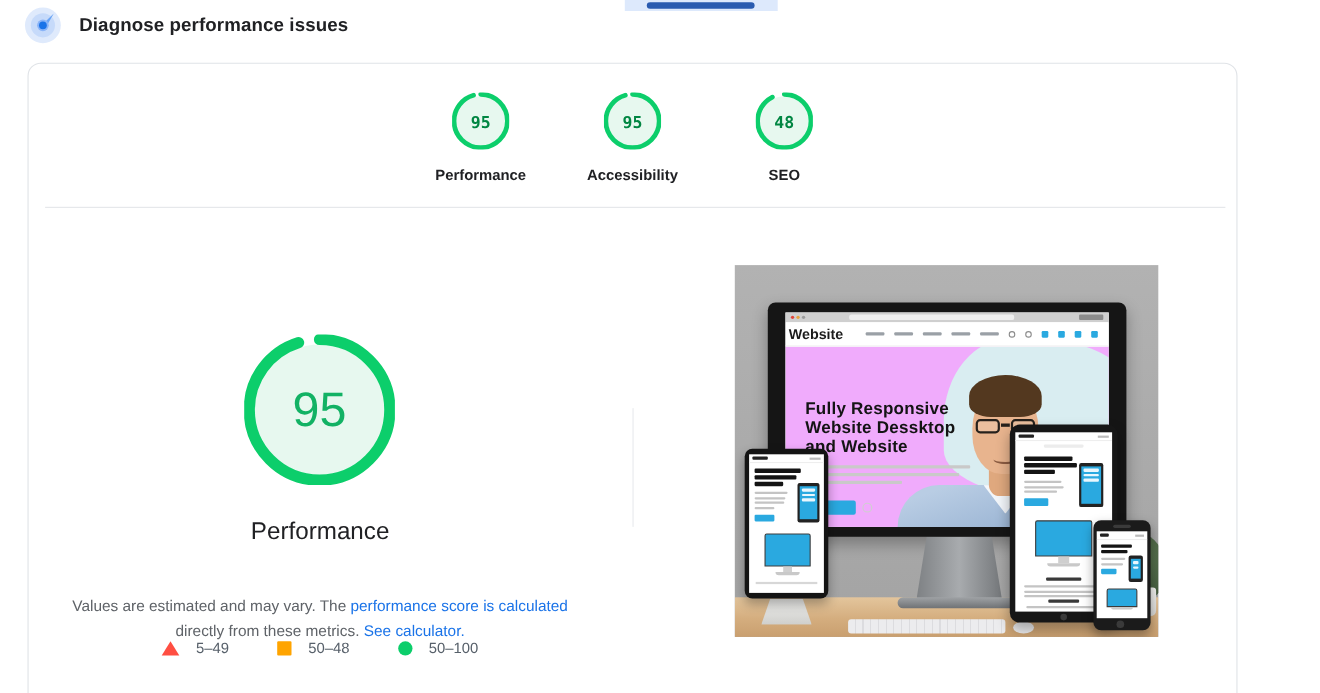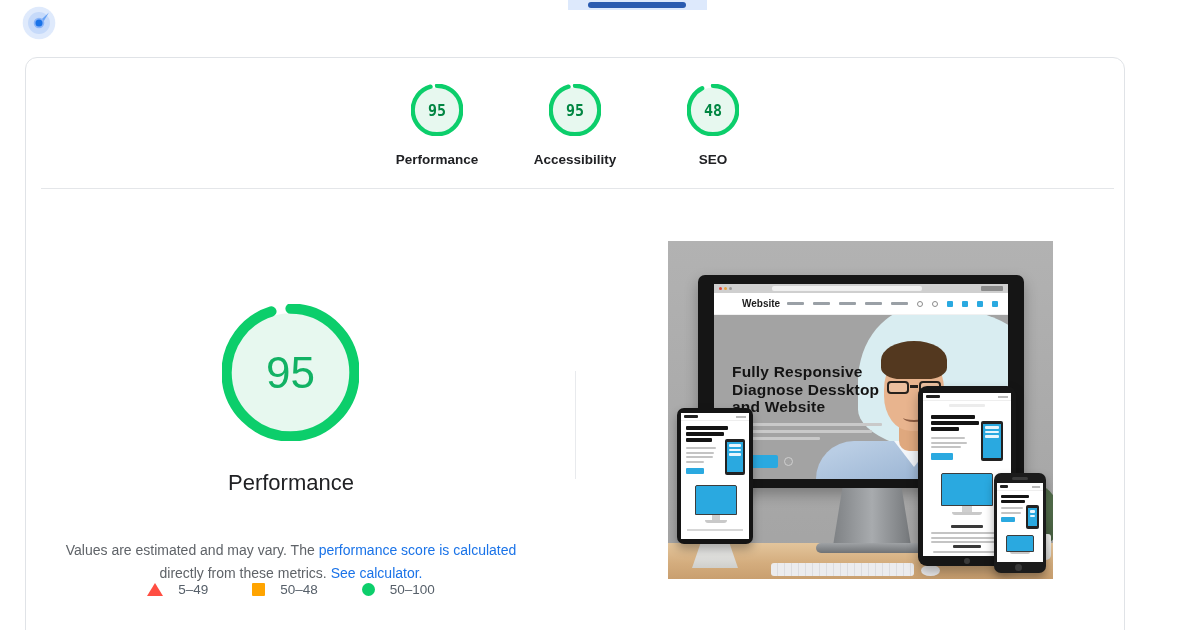--- a/index.html
+++ b/index.html
@@ -77,27 +77,27 @@
     background:#fff; overflow:hidden; }
   .chrome-bar { position:absolute; left:0; top:0; width:100%; height:9px; background:#cfcfcf;
     display:flex; align-items:center; }
   .chrome-dots { display:flex; gap:2px; margin-left:5px; }
   .chrome-dots i { width:3px; height:3px; border-radius:50%; display:block; }
   .addr { margin-left:40px; width:150px; height:5px; background:#efefef; border-radius:2px; }
   .winbtns { margin-left:auto; margin-right:5px; width:22px; height:5px; background:#8b8b8b; border-radius:1px; }
 
   .site-nav { position:absolute; left:0; top:9px; width:100%; height:22px; background:#fff;
     display:flex; align-items:center; border-bottom:1px solid #f1f1f1; z-index:3; }
-  .site-logo { margin-left:28px; font-size:10px; font-weight:700; color:#1c1c1c; }
+  .site-logo { margin-left:3px; font-size:13px; font-weight:700; color:#1c1c1c; }
   .nav-links { margin-left:auto; display:flex; align-items:center; gap:9px; margin-right:10px; }
   .nav-links .ln { width:17px; height:3px; background:#9aa0a6; border-radius:1px; }
   .nav-links .ic-search { width:6px; height:6px; border:1px solid #8b8b8b; border-radius:50%; }
   .nav-links .ic-blue { width:6px; height:6px; background:#2aa9e0; border-radius:1px; }
 
-  .hero { position:absolute; left:0; top:31px; right:0; bottom:0; background:#a3a3a3; overflow:hidden;text-decoration:underline; }
+  .hero { position:absolute; left:0; top:31px; right:0; bottom:0; background:#f0abfc; overflow:hidden;text-decoration:underline; }
   .blob { position:absolute; right:-30px; top:-8px; width:180px; height:150px; background:#d9edf1;
     border-radius:38% 62% 25% 75% / 55% 45% 65% 35%; }
   .headline { position:absolute; left:18px; top:48px; font-size:15.5px; line-height:17.5px;
     font-weight:800; color:#141414; letter-spacing:.2px; z-index:2; }
   .hero-par { position:absolute; left:18px; top:108px; z-index:2; }
   .hero-par i { display:block; height:3px; background:#c9c9c9; border-radius:1px; margin-bottom:4px; }
   .hero-cta { position:absolute; left:18px; top:140px; width:46px; height:13px; background:#2aa9e0;
     border-radius:2px; z-index:2; }
   .hero-cta-search { position:absolute; left:70px; top:142px; width:9px; height:9px;
     border:1.5px solid #cfcfcf; border-radius:50%; z-index:2; }
@@ -168,20 +168,21 @@
 <body>
 
 <div class="hdr">
   <svg class="psi-icon" viewBox="0 0 48 48">
     <circle cx="24" cy="24" r="23" fill="#dfeafc"></circle>
     <circle cx="24" cy="24" r="15.5" fill="#c6dafa"></circle>
     <path d="M38 9 L27 19.5 L22.5 27 L30 22.5 Z" fill="#69a4f5"></path>
     <circle cx="24" cy="24" r="7.5" fill="#8ab4f8"></circle>
     <circle cx="24" cy="24" r="5" fill="#1a73e8"></circle>
   </svg>
+  <div class="hdr-title">Diagnose performance issues</div>
 </div>
 
 <div class="tab-remnant">
   <div class="tab-underline"></div>
 </div>
 
 <div class="card">
 
   <div class="gauges-row">
     <div class="gauge-item">
@@ -287,21 +288,21 @@
             <div class="man-head"></div>
               <div class="man-hair"></div>
             <div class="man-glasses">
                 <i></i>
                 <i></i>
               </div>
               <div class="man-smile"></div>
           </div>
           <div class="headline">
             <div>Fully Responsive</div>
-            <div>Diagnose Dessktop</div>
+            <div>Website Dessktop</div>
             <div>and Website</div>
           </div>
           <div class="hero-par">
             <i style="width:150px"></i>
               <i style="width:140px"></i>
               <i style="width:88px"></i>
           </div>
           <div class="hero-cta"></div>
           <div class="hero-cta-search"></div>
         </div>

